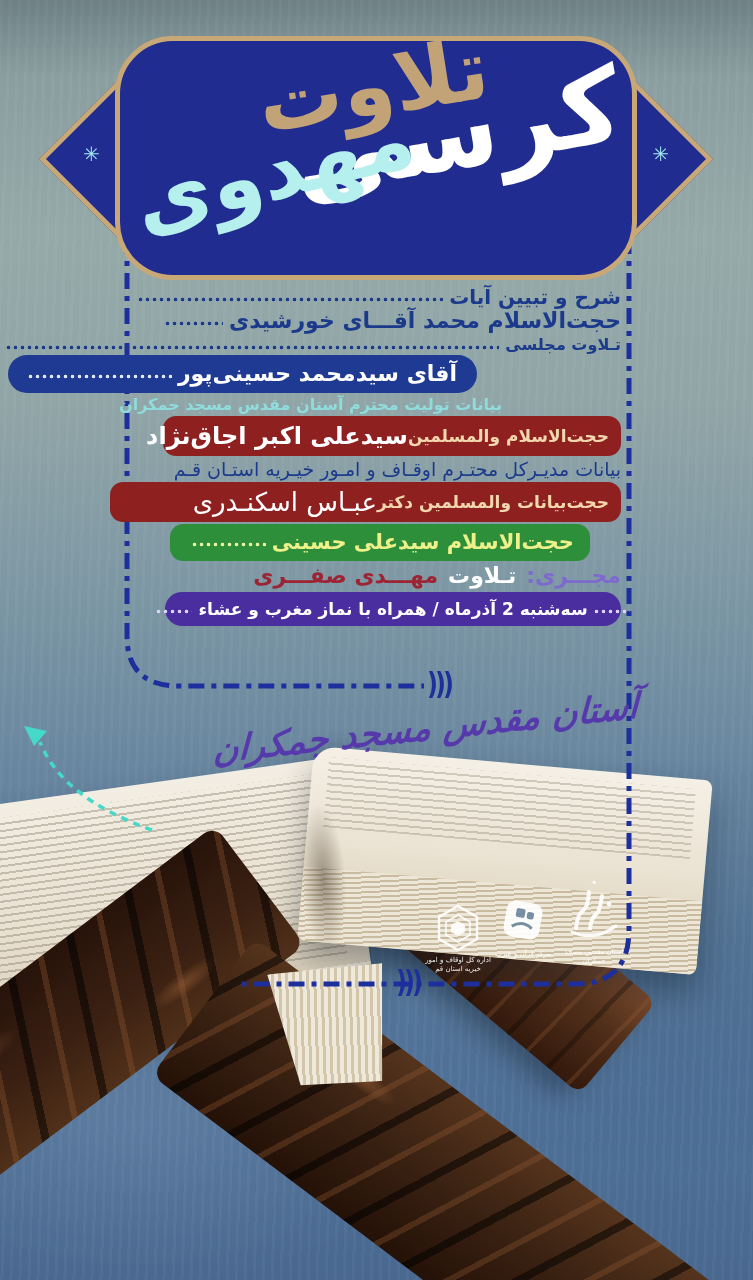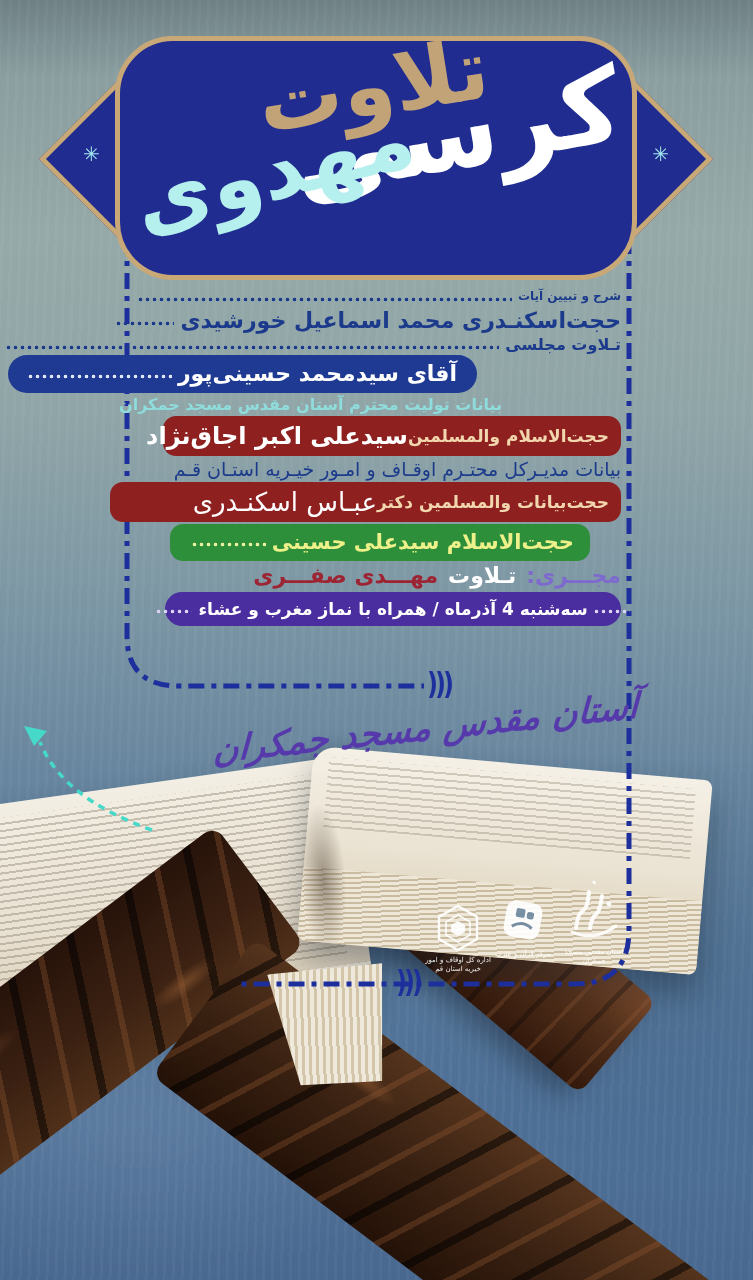--- a/index.html
+++ b/index.html
@@ -69,21 +69,21 @@
   .cal-tan{color:#c9a878;font-size:84px;left:142px;top:8px;transform:rotate(-9deg);opacity:.96;}
   .cal-cyan{color:#b5f0ee;font-size:84px;left:16px;top:92px;transform:rotate(-14deg);}
   
   .program{position:absolute;top:288px;right:0;width:753px;z-index:6;direction:rtl;
     display:flex;flex-direction:column;}
   .row{display:flex;align-items:center;white-space:nowrap;line-height:1.1;box-sizing:border-box;}
   .dots{flex:1;height:5px;align-self:center;margin:4px 6px 0 6px;
     background-image:radial-gradient(circle at 2.5px 2.5px, currentColor 1.6px, transparent 2.1px);
     background-size:7px 5px;background-repeat:repeat-x;}
   .dots-fixed{flex:none;}
-  .lbl-navy-sm{margin:0 132px 2px 0;width:489px;color:#1c3a8c;font-weight:bold;font-size:12px;height:18px;}
+  .lbl-navy-sm{margin:0 132px 2px 0;width:489px;color:#1c3a8c;font-weight:bold;font-size:20px;height:18px;}
   .name-navy-lg{margin:0 132px 2px 0;color:#1c3a8c;font-weight:bold;font-size:22px;height:26px;}
   .lbl-full{margin:0 132px 1px 0;width:621px;color:#1c3a8c;font-weight:bold;font-size:16px;height:18px;}
   .pill{border-radius:16px;display:flex;align-items:center;box-sizing:border-box;}
   .pill-navy{margin:0 276px 3px 0;width:469px;height:38px;background:#1e3a92;border-radius:19px;
     padding:0 20px 0 14px;color:#fff;font-weight:bold;font-size:22px;}
   .pill-navy .dots{color:#dfe6fa;}
   .lbl-cyan{margin:0 132px 2px 0;width:621px;color:#8fdcdc;font-weight:bold;font-size:16px;height:18px;flex-direction:column;}
   .pill-red1{margin:0 132px 2px 0;width:458px;height:40px;background:#8e2020;border-radius:13px;padding:0 12px;}
   .pill-red2{margin:0 132px 2px 0;width:511px;height:40px;background:#8e2020;border-radius:13px;padding:0 12px;}
   .pill-red1 .prefix,.pill-red2 .prefix{color:#f2d7ae;font-weight:bold;font-size:17px;}
@@ -145,21 +145,21 @@
     <span class="cal cal-tan">تلاوت</span>
     <span class="cal cal-cyan">مهدوی</span>
   </div>
 
   <div class="program">
     <div class="row lbl-navy-sm">
       <span>شرح و تبیین آیات</span>
         <i class="dots"></i>
     </div>
     <div class="row name-navy-lg">
-      <span>حجت‌اسکنـدری محمد اسماعیل خورشیدی</span>
+      <span>حجت‌الاسلام محمد آقـــای خورشیدی</span>
         <i class="dots dots-fixed" style="width:58px"></i>
     </div>
     <div class="row lbl-full">
       <span>تـلاوت مجلسی</span>
         <i class="dots"></i>
     </div>
     <div class="row pill pill-navy">
       <span>آقای سیدمحمد حسینی‌پور</span>
         <i class="dots"></i>
     </div>
@@ -182,21 +182,21 @@
       <span>حجت‌الاسلام سیدعلی حسینی</span>
         <i class="dots"></i>
     </div>
     <div class="row host-row">
       <span class="host-label">مجـــری:</span>
       <span class="host-title">تـلاوت</span>
       <span class="host-name">مهـــدی صفـــری</span>
     </div>
     <div class="row pill pill-purple">
       <i class="dots"></i>
-        <span>سه‌شنبه 4 آذرماه / همراه با نماز مغرب و عشاء</span>
+        <span>سه‌شنبه 2 آذرماه / همراه با نماز مغرب و عشاء</span>
         <i class="dots"></i>
     </div>
   </div>
 
   <div class="signature">آستان مقدس مسجد جمکران</div>
 
   <svg class="arrow-svg" width="200" height="160">
     <path d="M152,130 Q62,98 40,42" fill="none" stroke="#46d9c9" stroke-width="3.5" stroke-dasharray="7 6"></path>
     <polygon points="24,26 47,31 34,46" fill="#46d9c9"></polygon>
   </svg>

